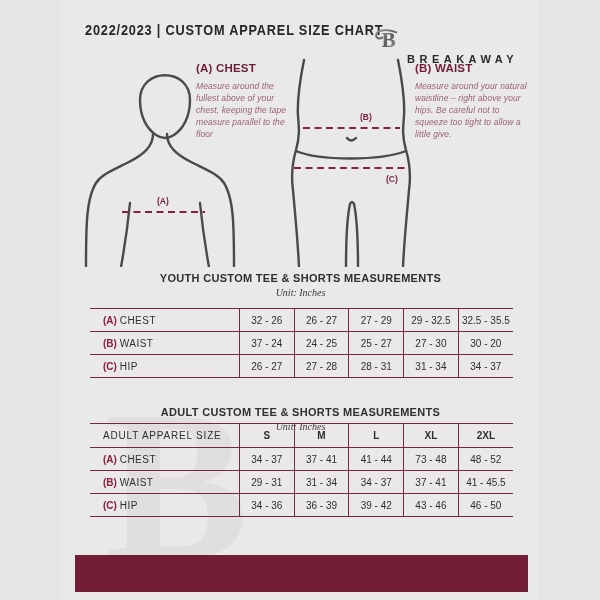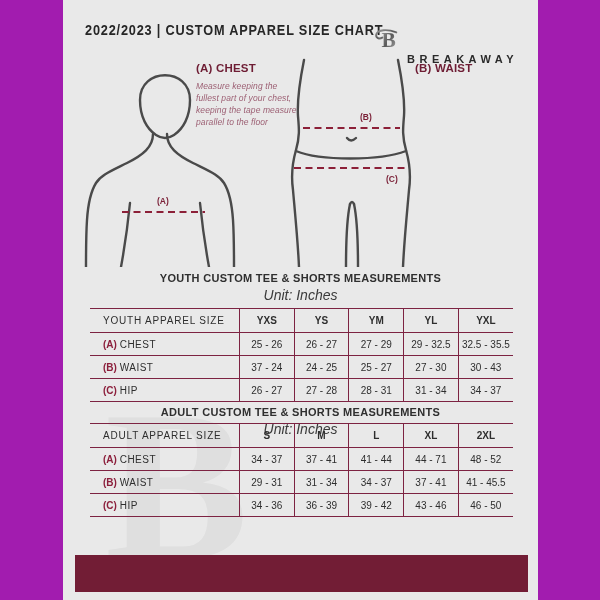--- a/index.html
+++ b/index.html
@@ -1,16 +1,16 @@
 <!DOCTYPE html>
 <html><head>
 <meta charset="utf-8">
 <style>
   html,body{margin:0;padding:0;background:#000;}
-  .stage{position:relative;width:600px;height:600px;background:#a21caf;overflow:hidden;
+  .stage{position:relative;width:600px;height:600px;background:#e5e5e5;overflow:hidden;
          font-family:"Liberation Sans",sans-serif;}
   .doc{position:absolute;left:63px;top:0;width:475px;height:600px;background:#e9e9e9;}
 
   
   .hdr-title{position:absolute;left:22px;top:21px;font-size:15.5px;font-weight:bold;
     color:#262626;letter-spacing:1px;transform:scaleX(.82);transform-origin:left top;white-space:nowrap;}
   .brand{position:absolute;left:310px;top:13px;display:flex;align-items:center;}
   .brand-name{font-size:11px;font-weight:bold;color:#2a2a2a;letter-spacing:4.5px;margin-left:6px;margin-top:40px;}
 
   
@@ -20,22 +20,22 @@
   .tag{font-size:8.5px;font-weight:bold;fill:#7a1f36;font-family:"Liberation Sans",sans-serif;}
 
   
   .measure{position:absolute;}
   .m-head{font-size:11.5px;font-weight:bold;color:#6e1d34;letter-spacing:.2px;margin-bottom:6px;}
   .m-desc{font-size:8.5px;font-style:italic;color:#9c5f73;line-height:1.42;letter-spacing:.1px;}
 
   
   .tbl-title{position:absolute;left:0;width:475px;text-align:center;font-size:11px;
     font-weight:bold;color:#2f2f2f;letter-spacing:.3px;}
-  .tbl-unit{position:absolute;left:0;width:475px;text-align:center;font-size:14px;
-    font-style:italic;color:#3a3a3a;}
+  .tbl-unit{position:absolute;left:0;width:475px;text-align:center;font-size:10px;
+    font-style:italic;color:#3a3a3a;font-family:Liberation Serif, serif;}
   .size-table{position:absolute;left:27px;border-collapse:collapse;table-layout:fixed;width:423px;}
   .size-table th,.size-table td{border:1.4px solid #7d2342;font-size:10px;color:#2e2e2e;
     text-align:center;padding:0;height:22px;font-weight:normal;}
   .size-table th{height:23px;font-weight:bold;}
   .size-table tr>*:first-child{border-left:none;text-align:left;padding-left:13px;width:136px;}
   .size-table tr>*:last-child{border-right:none;}
   .size-table th:first-child{font-weight:normal;letter-spacing:.8px;font-size:10px;}
   .row-key{color:#8c1f3c;font-weight:bold;}
   .row-label{color:#2e2e2e;letter-spacing:.5px;}
 
@@ -73,69 +73,62 @@
       <path d="M 78,79 C 78,92 68,100 52,108 C 36,116 26,120 21,128 C 16,136 13,150 12,165 C 11,180 11,196 11,212"></path>
       <path d="M 92,79 C 92,92 102,100 118,108 C 134,116 144,120 149,128 C 154,136 157,150 158,165 C 159,180 159,196 159,212"></path>
       <path d="M 55,148 C 53,168 50,190 46,212"></path>
       <path d="M 125,148 C 127,168 130,190 134,212"></path>
       <line class="dash" x1="47" y1="157" x2="130" y2="157"></line>
       <text class="tag" x="82" y="149">(A)</text>
     </svg>
 
     <div class="measure" style="left:133px;top:62px;width:103px">
       <div class="m-head">(A) CHEST</div>
-      <div class="m-desc">Measure keeping the fullest part of your chest, keeping the tape measure parallel to the floor</div>
+      <div class="m-desc">Measure around the fullest above of your chest, keeping the tape measure parallel to the floor</div>
     </div>
 
     <svg class="fig" style="left:227px;top:58px" width="122" height="209" viewBox="0 0 122 209">
       <path d="M 14,2 C 10,22 7,42 8,58 C 9,70 10,78 6,92 C 2,106 1,118 3,132 C 5,155 8,185 9,209"></path>
       <path d="M 108,2 C 112,22 115,42 114,58 C 113,70 112,78 116,92 C 120,106 121,118 119,132 C 117,155 114,185 113,209"></path>
       <path d="M 57,80 Q 61,85 66,80" stroke-width="2"></path>
       <path d="M 6,93 C 30,103 90,103 116,93" stroke-width="1.8"></path>
       <path d="M 56,209 C 56,180 57,160 60,146"></path>
       <path d="M 64,146 C 67,160 68,180 68,209"></path>
       <path d="M 60,146 Q 62,142 64,146" stroke-width="1.8"></path>
       <line class="dash" x1="13" y1="70" x2="110" y2="70"></line>
       <text class="tag" x="70" y="62">(B)</text>
       <line class="dash" x1="4" y1="110" x2="118" y2="110"></line>
       <text class="tag" x="96" y="124">(C)</text>
     </svg>
 
     <div class="measure" style="left:352px;top:62px;width:112px">
       <div class="m-head">(B) WAIST</div>
+      <div class="m-desc">Measure around your natural waistline – right above your hips. Be careful not to squeeze too tight to allow a little give.</div>
     </div>
 
 
     <div class="tbl-title" style="top:272px">YOUTH CUSTOM TEE &amp; SHORTS MEASUREMENTS</div>
     <div class="tbl-unit" style="top:287px">Unit: Inches</div>
     <table class="size-table" style="top:308px">
       <tbody>
-          <tr>
-        <th>YOUTH APPAREL SIZE</th>
-        <th>YXS</th>
-        <th>YS</th>
-        <th>YM</th>
-        <th>YL</th>
-        <th>YXL</th>
-      </tr>
       <tr>
         <td><span class="row-key">(A)</span> <span class="row-label">CHEST</span></td>
-        <td>25 - 26</td>
+        <td>32 - 26</td>
         <td>26 - 27</td>
         <td>27 - 29</td>
         <td>29 - 32.5</td>
         <td>32.5 - 35.5</td>
       </tr>
       <tr>
         <td><span class="row-key">(B)</span> <span class="row-label">WAIST</span></td>
         <td>37 - 24</td>
         <td>24 - 25</td>
         <td>25 - 27</td>
         <td>27 - 30</td>
-        <td>30 - 43</td>
+        <td>30 - 20</td>
       </tr>
       <tr>
         <td><span class="row-key">(C)</span> <span class="row-label">HIP</span></td>
         <td>26 - 27</td>
         <td>27 - 28</td>
         <td>28 - 31</td>
         <td>31 - 34</td>
         <td>34 - 37</td>
       </tr>
     </tbody>
@@ -151,21 +144,21 @@
         <th>M</th>
         <th>L</th>
         <th>XL</th>
         <th>2XL</th>
       </tr>
       <tr>
         <td><span class="row-key">(A)</span> <span class="row-label">CHEST</span></td>
         <td>34 - 37</td>
         <td>37 - 41</td>
         <td>41 - 44</td>
-        <td>44 - 71</td>
+        <td>73 - 48</td>
         <td>48 - 52</td>
       </tr>
       <tr>
         <td><span class="row-key">(B)</span> <span class="row-label">WAIST</span></td>
         <td>29 - 31</td>
         <td>31 - 34</td>
         <td>34 - 37</td>
         <td>37 - 41</td>
         <td>41 - 45.5</td>
       </tr>

